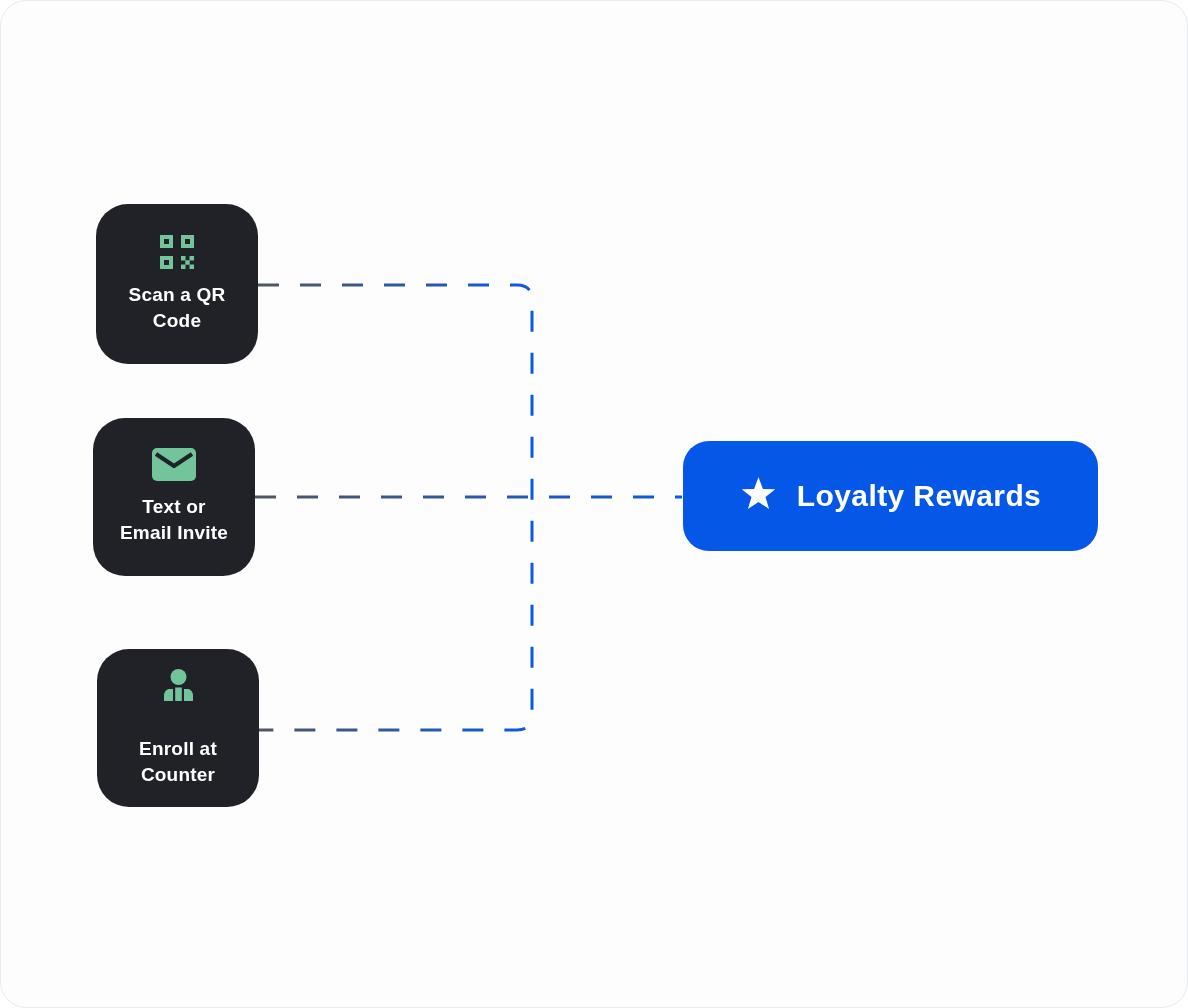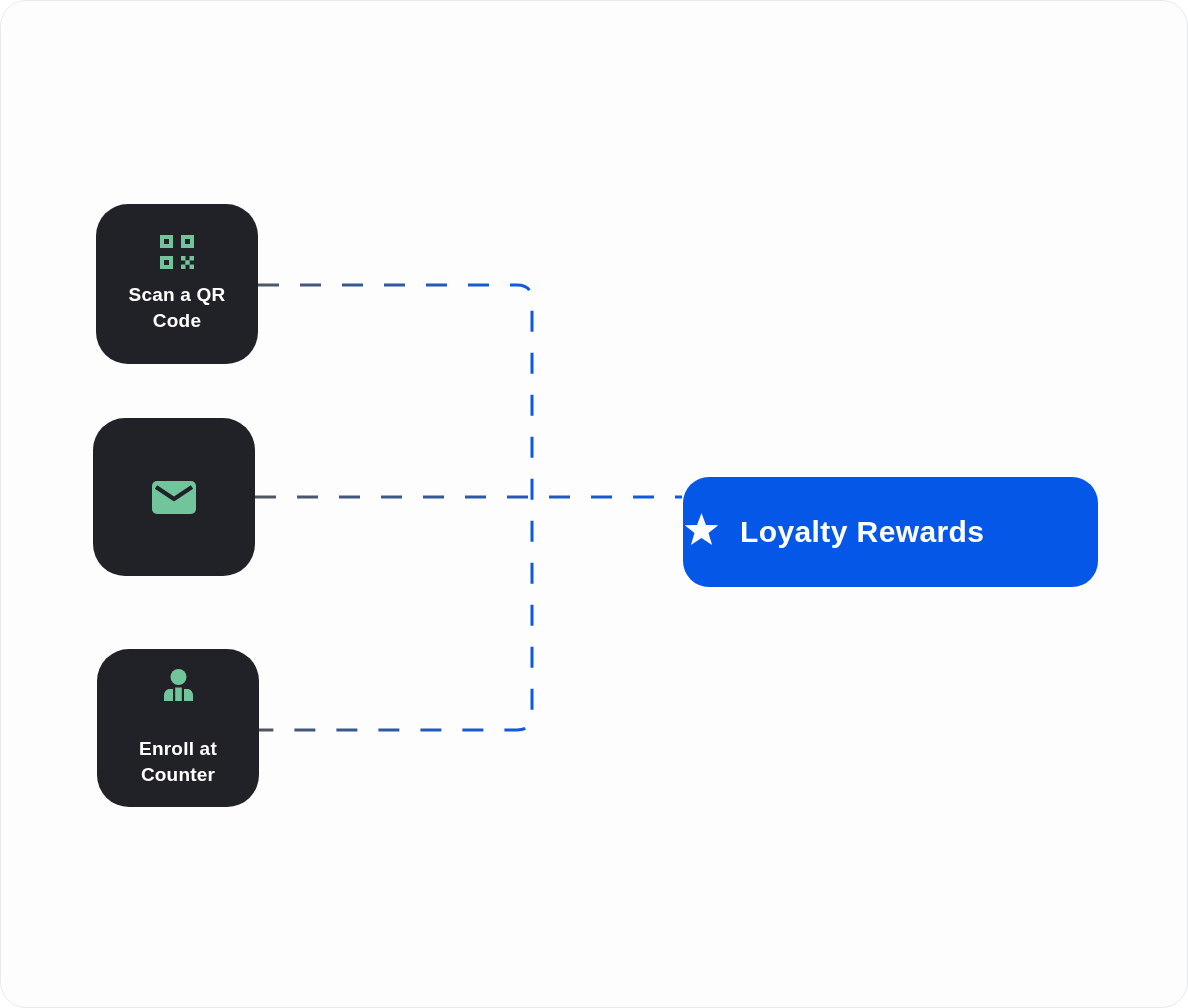--- a/index.html
+++ b/index.html
@@ -56,23 +56,22 @@
   .target-card {
     position: absolute;
     left: 682px;
     top: 440px;
     width: 415px;
     height: 110px;
     background: #0557e8;
     border-radius: 26px;
     display: flex;
     align-items: center;
-    justify-content: flex-start;
+    justify-content: center;
     gap: 20px;
-    margin-top: 36px;
   }
   .target-label {
     color: #ffffff;
     font-size: 30px;
     font-weight: 700;
     letter-spacing: 0.4px;
     white-space: nowrap;
   }
 </style>
 </head>
@@ -115,20 +114,22 @@
 Code</span>
   </div>
 
   <div class="node-card" id="node-email">
     <span class="icon-wrap">
       <svg width="44" height="33" viewBox="0 0 44 33">
         <rect x="0" y="0" width="44" height="33" rx="5" fill="#72c49b"></rect>
         <polyline points="4,6 22,18 40,6" fill="none" stroke="#212227" stroke-width="4.2" stroke-linejoin="round"></polyline>
       </svg>
     </span>
+    <span class="node-label">Text or
+Email Invite</span>
   </div>
 
   <div class="node-card" id="node-counter">
     <span class="icon-wrap">
       <svg width="37" height="36" viewBox="0 0 37 36">
         <circle cx="18.5" cy="9" r="8" fill="#72c49b"></circle>
         <path d="M13 21 H8.5 Q4 22.5 4 28 V33 H13 Z" fill="#72c49b"></path>
         <path d="M24 21 H28.5 Q33 22.5 33 28 V33 H24 Z" fill="#72c49b"></path>
         <rect x="15.2" y="19.5" width="6.6" height="13.5" fill="#72c49b"></rect>
       </svg>

